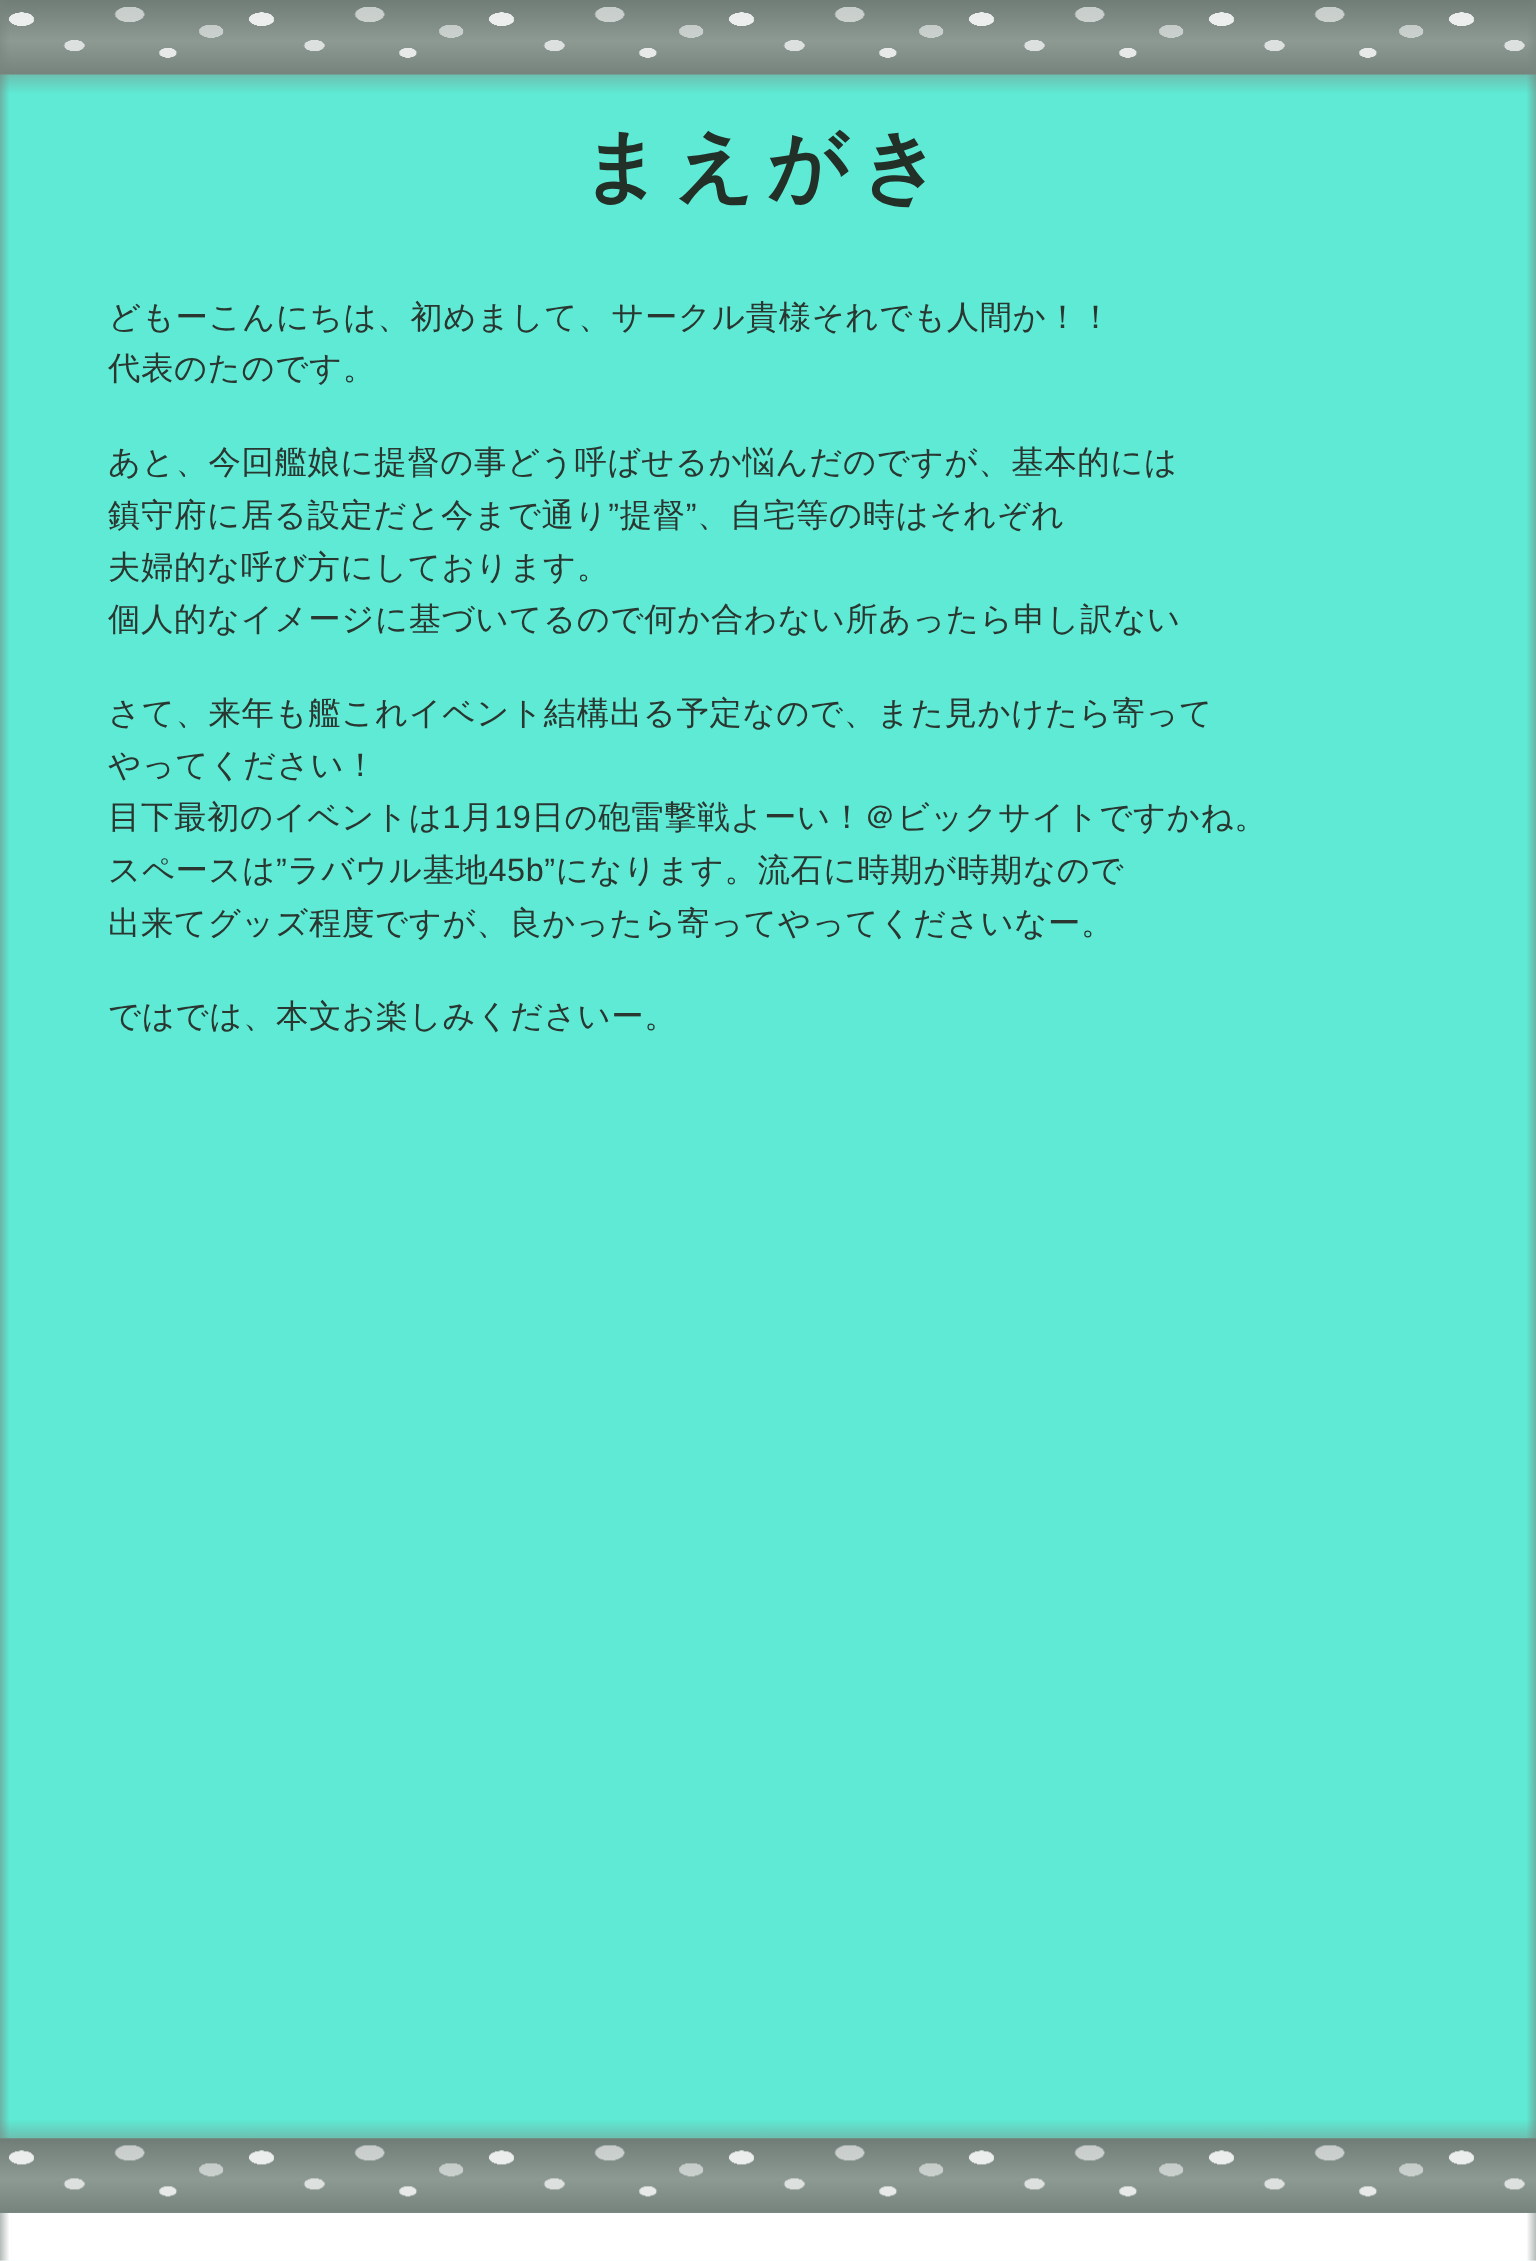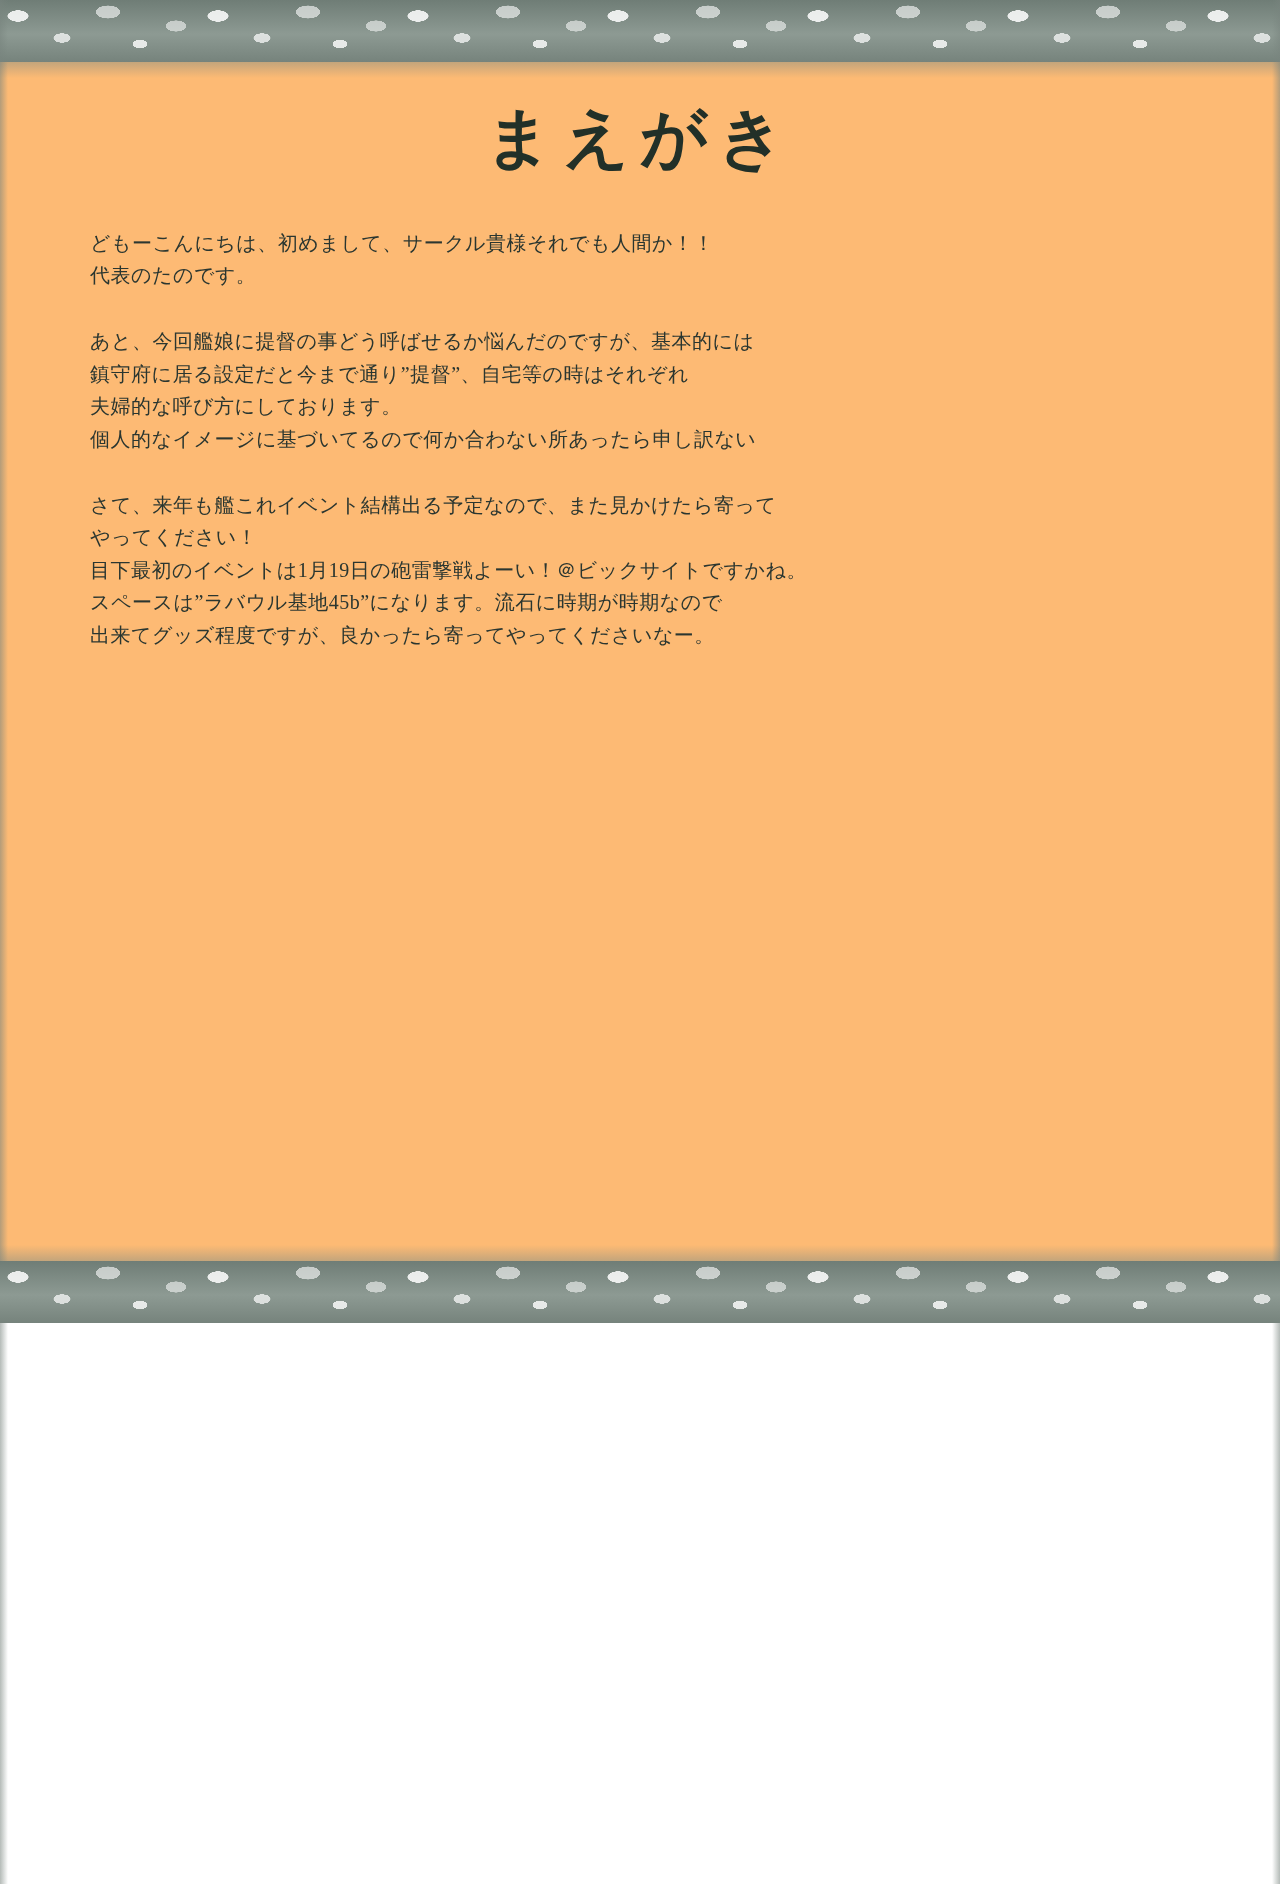--- a/index.html
+++ b/index.html
@@ -9,22 +9,22 @@
   }
   body {
     width: 1280px;
     height: 1884px;
     overflow: hidden;
     font-family: "DejaVu Sans", sans-serif;
   }
   .page {
     position: relative;
     width: 1280px;
-    height: 1323px;
-    background: #fdba74;
+    height: 1844px;
+    background: #5eead4;
     box-sizing: border-box;
   }
   
   .band {
     position: absolute;
     left: 0;
     width: 1280px;
     background-color: #7e8b84;
     background-image:
       radial-gradient(ellipse 26px 14px at 18px 16px, rgba(255,255,255,0.85) 0 40%, rgba(255,255,255,0) 41%),
@@ -68,26 +68,26 @@
     text-align: center;
     margin: 40px 0 0 0;
     font-size: 66px;
     line-height: 1.1;
     letter-spacing: 10px;
     font-weight: bold;
     color: #223028;
     font-family: "DejaVu Sans", sans-serif;
   }
   .body-text {
-    margin-top: 52px;
-    font-size: 20px;
+    margin-top: 68px;
+    font-size: 27px;
     line-height: 1.62;
     color: #2a3630;
     letter-spacing: 0.5px;
-    font-family: Liberation Serif, serif;
+    font-family: Liberation Sans, sans-serif;
   }
   .para {
     margin: 0 0 34px 0;
     white-space: pre-wrap;
   }
   .para:last-child { margin-bottom: 0; }
   .para-gap-large { margin-bottom: 60px; }
 </style>
 </head>
 <body>
@@ -107,18 +107,19 @@
 代表のたのです。</p>
       <p class="para">あと、今回艦娘に提督の事どう呼ばせるか悩んだのですが、基本的には
 鎮守府に居る設定だと今まで通り”提督”、自宅等の時はそれぞれ
 夫婦的な呼び方にしております。
 個人的なイメージに基づいてるので何か合わない所あったら申し訳ない</p>
       <p class="para">さて、来年も艦これイベント結構出る予定なので、また見かけたら寄って
 やってください！
 目下最初のイベントは1月19日の砲雷撃戦よーい！＠ビックサイトですかね。
 スペースは”ラバウル基地45b”になります。流石に時期が時期なので
 出来てグッズ程度ですが、良かったら寄ってやってくださいなー。</p>
+      <p class="para">ではでは、本文お楽しみくださいー。</p>
     </div>
   </div>
 
   <div class="band-fade-bottom"></div>
   <div class="band band-bottom"></div>
 </div>
 
 </body></html>

